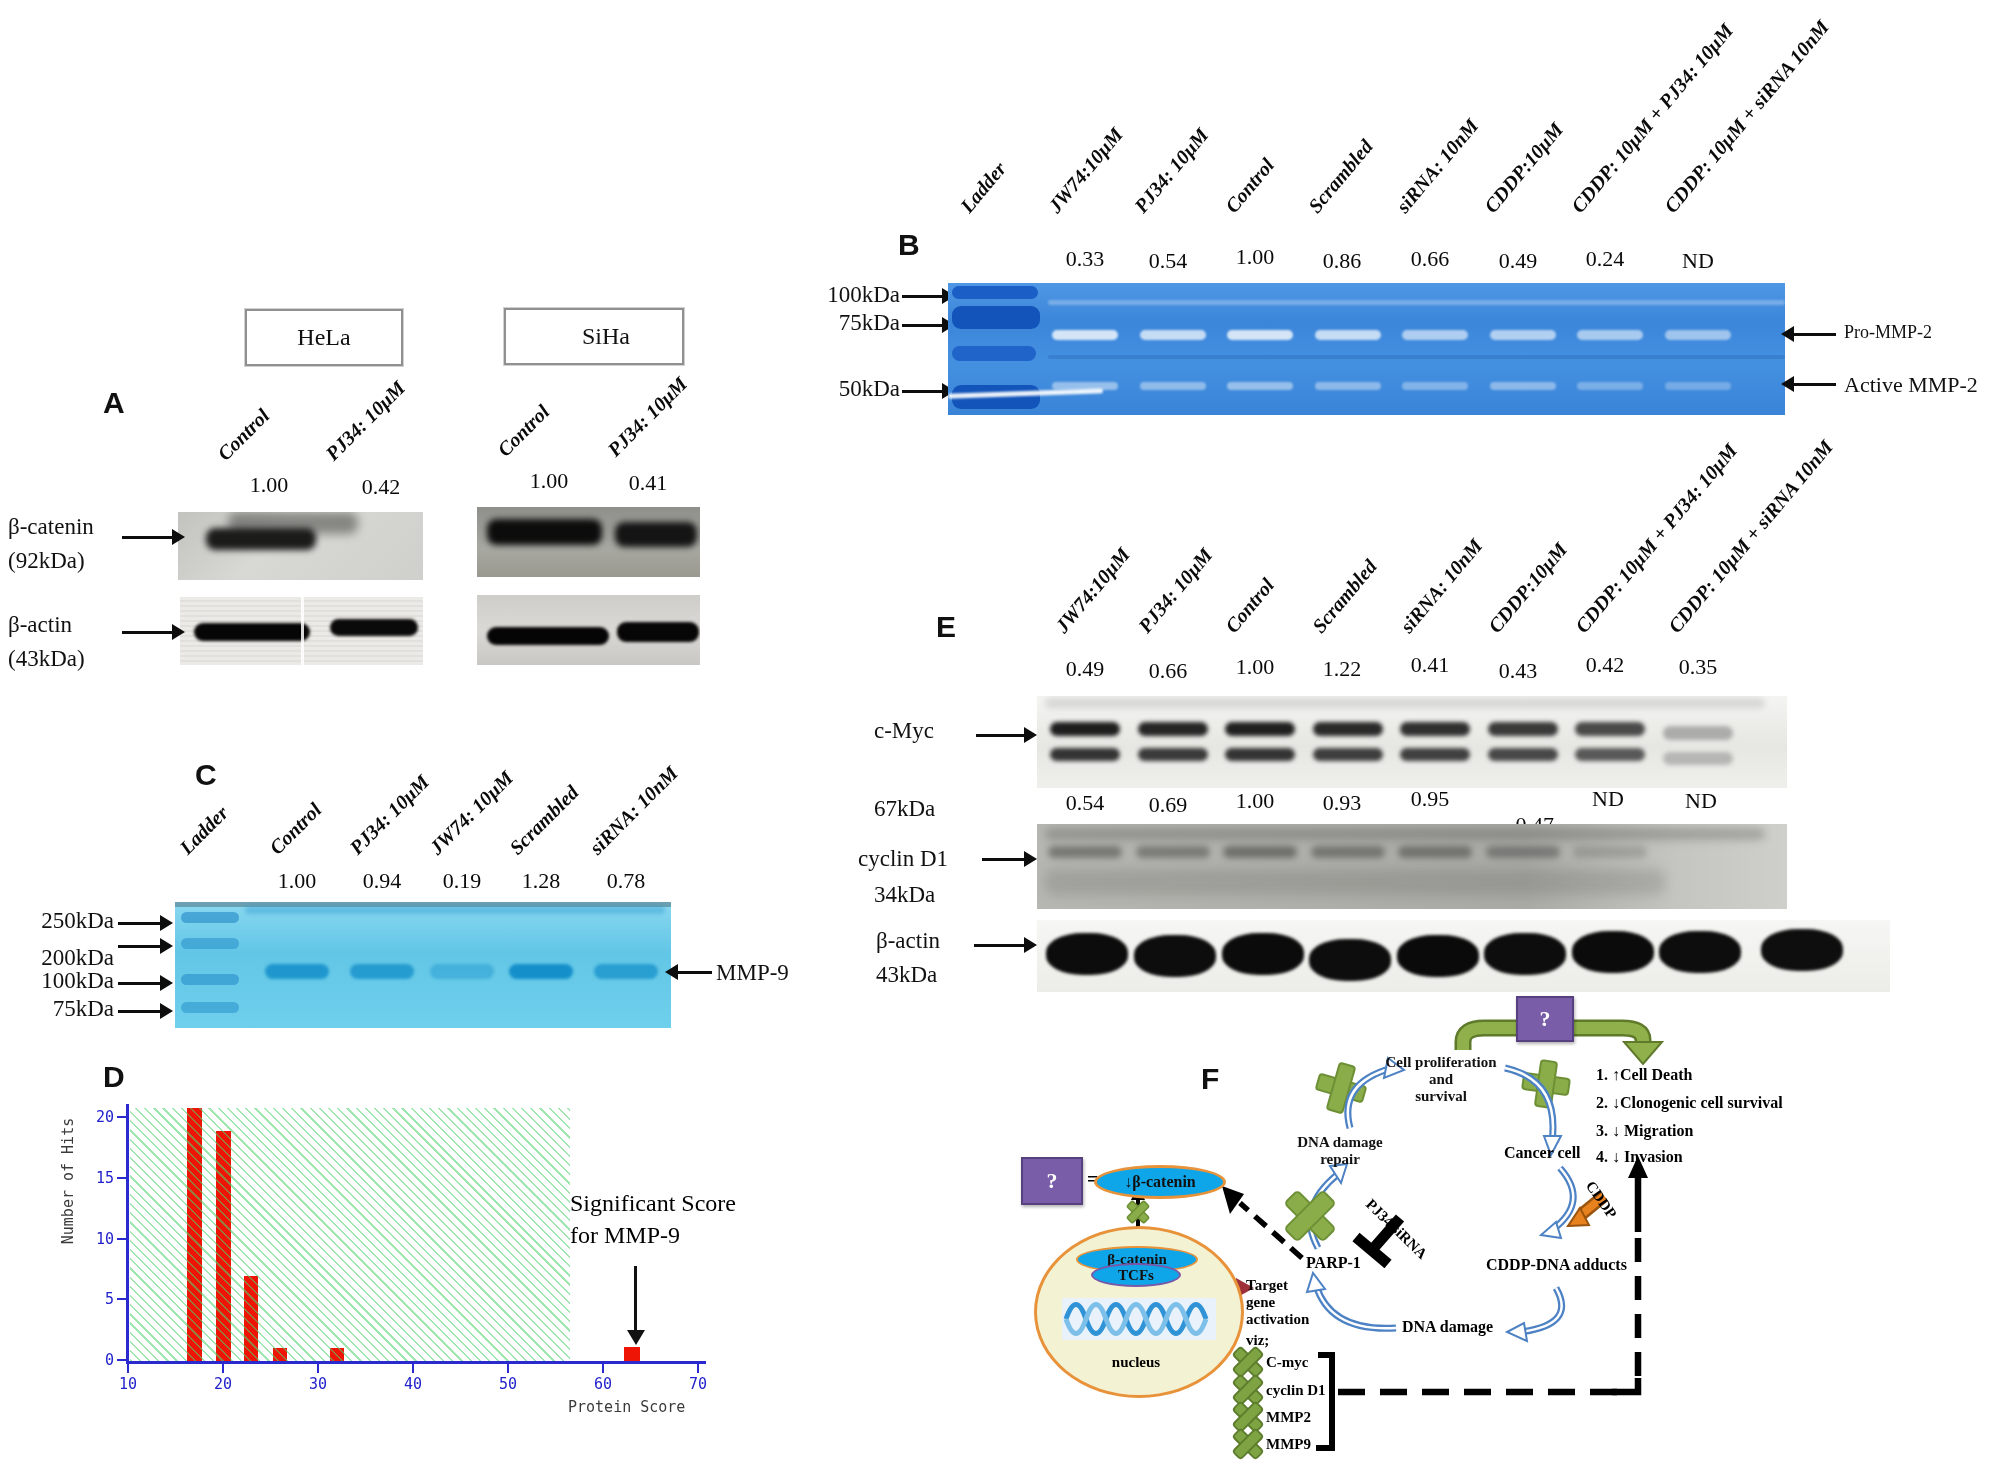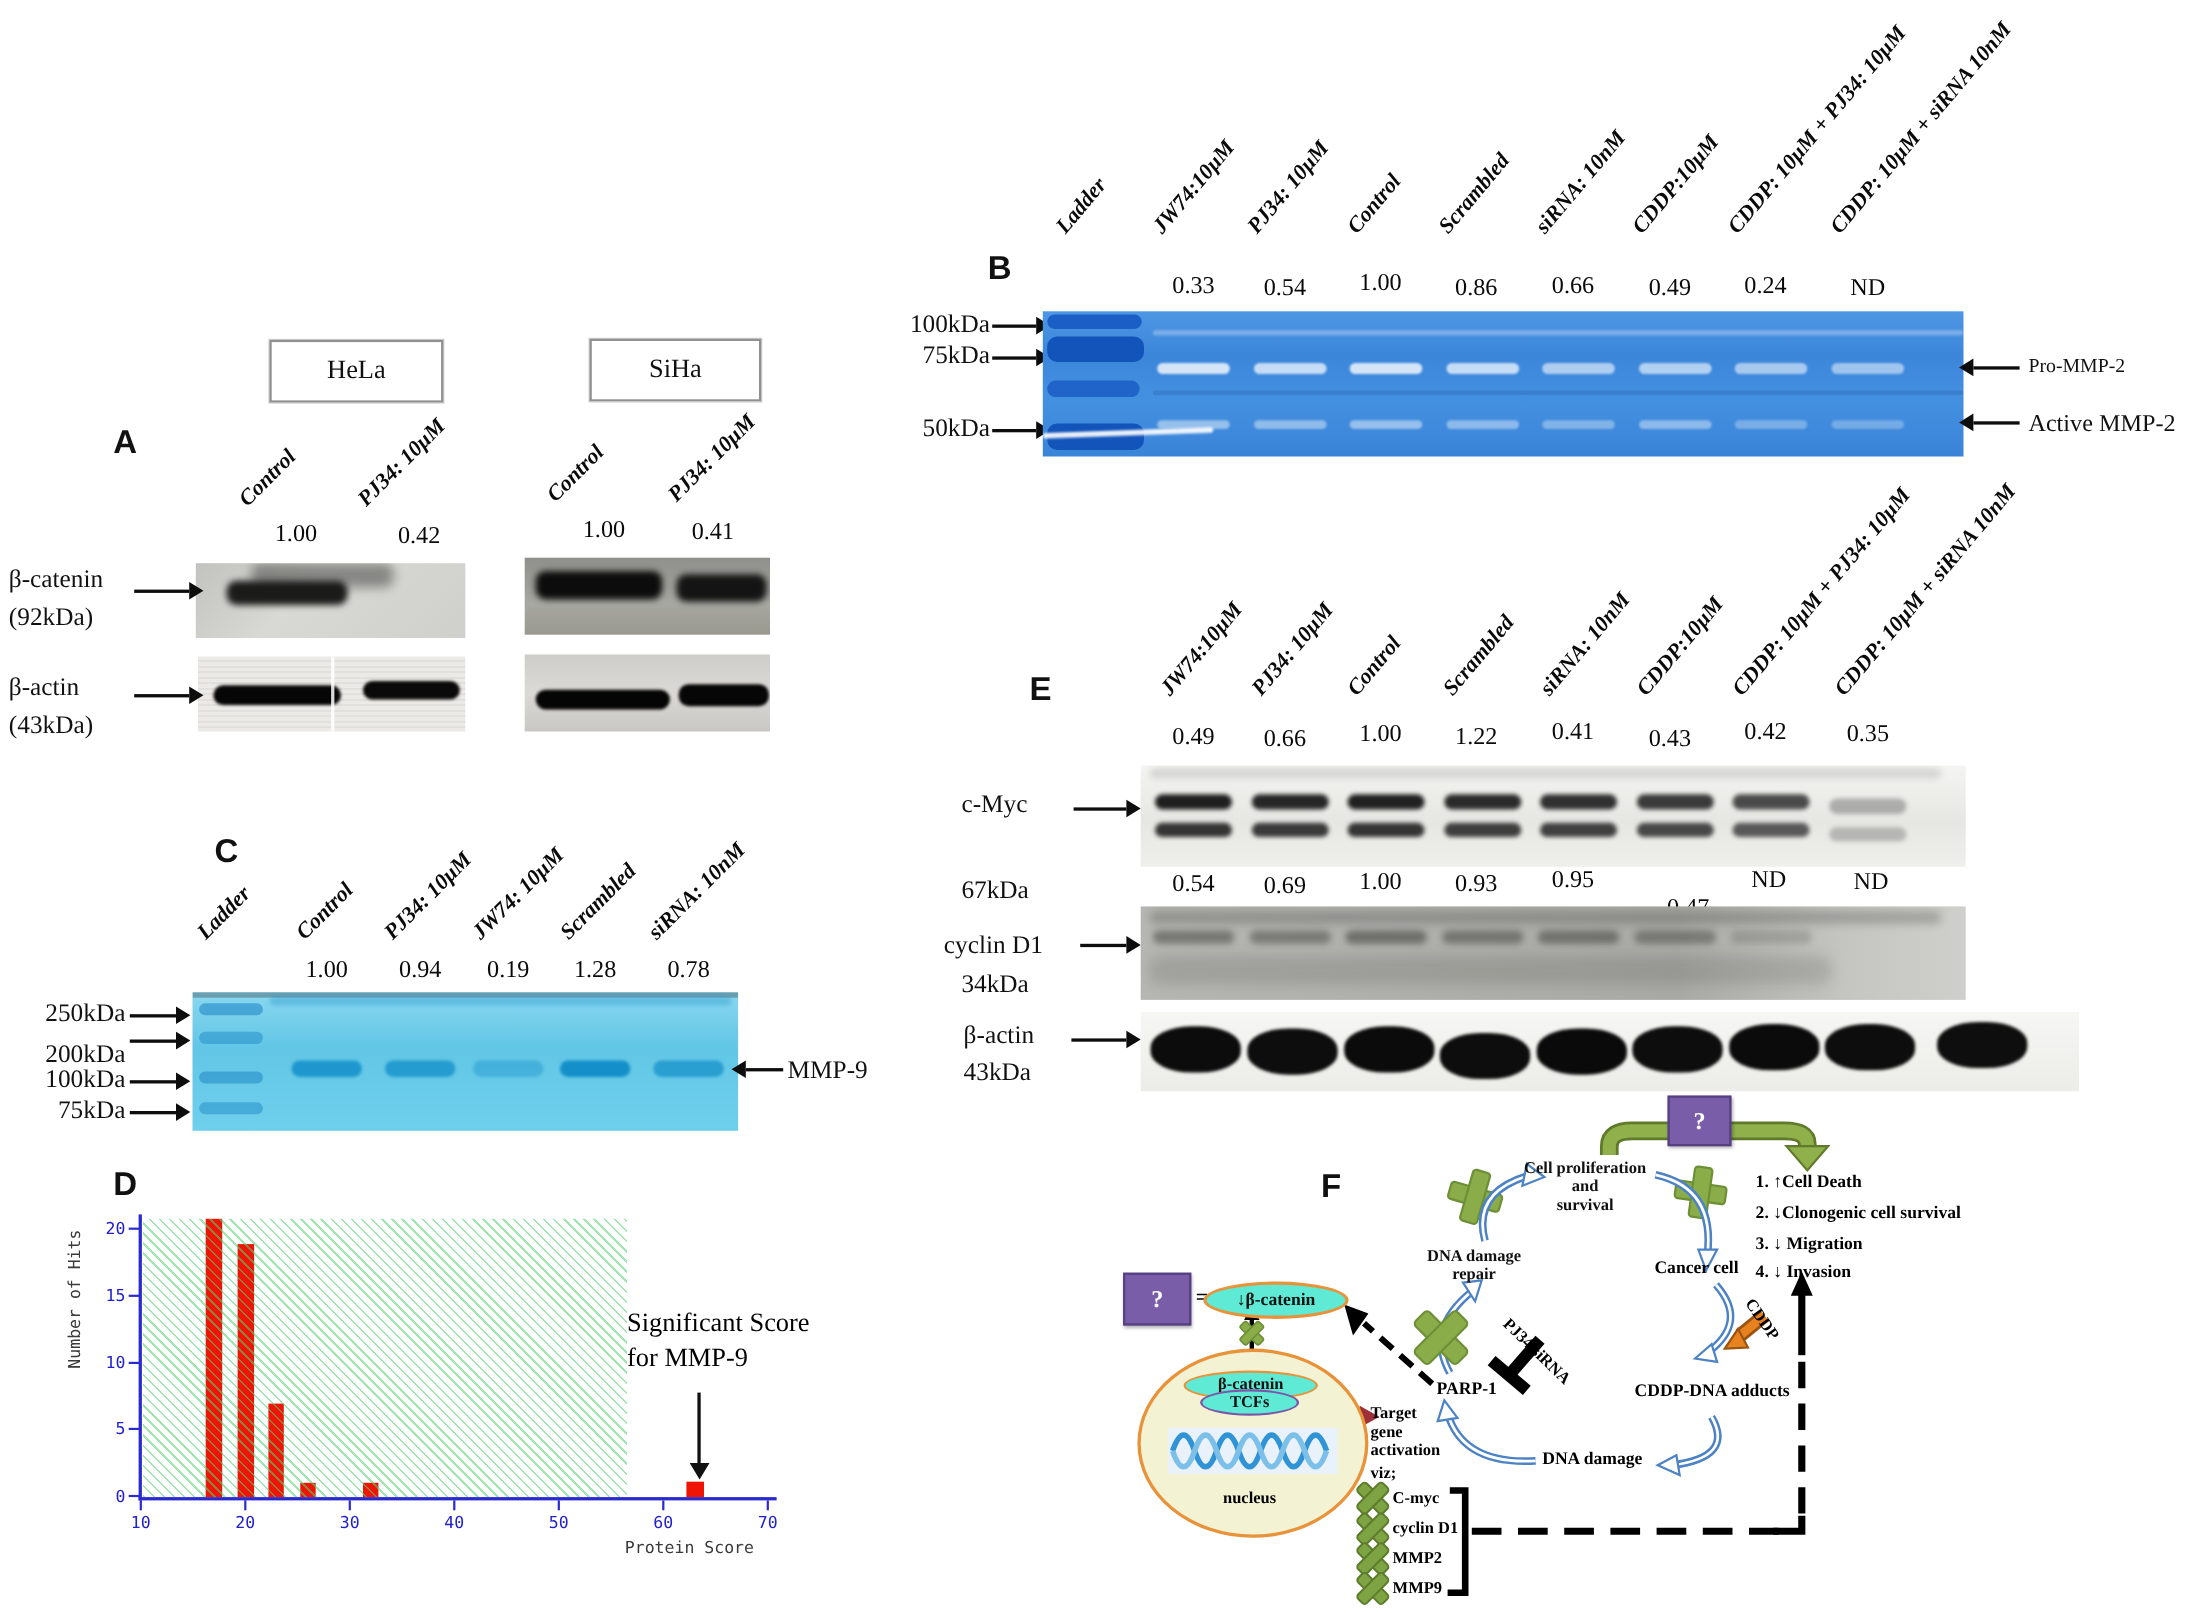--- a/index.html
+++ b/index.html
@@ -29,32 +29,32 @@
   .daxname{position:absolute;font:400 15px "DejaVu Sans Mono",monospace;color:#3a3a3a;}
   .dbar{position:absolute;background:#ee1507;z-index:1;}
   .dhatch{position:absolute;z-index:2;pointer-events:none;
     background:repeating-linear-gradient(45deg, rgba(80,210,110,.55) 0 1.6px, rgba(255,255,255,0) 1.6px 6.5px);}
   .anntext{position:absolute;font:400 24px "Liberation Serif",serif;color:#000;}
   
   .ftext{position:absolute;font:700 15px "Liberation Serif",serif;color:#000;white-space:nowrap;}
   .fbig{font-size:16px;}
   .qbox{position:absolute;background:#7a5da8;border:2px solid #564080;color:#fff;
         font:700 22px "Liberation Serif",serif;text-align:center;box-shadow:1px 2px 3px rgba(0,0,0,.3);}
-  .ellip{position:absolute;border-radius:50%;background:#5eead4;text-align:center;
+  .ellip{position:absolute;border-radius:50%;background:#0ea5e9;text-align:center;
          font:700 15px "Liberation Serif",serif;}
   .fline{line-height:17px;text-align:center;}
 </style>
 </head>
 <body>
 
 <div id="stage">
 
   <div class="pletter" style="left:103px;top:386px;">A</div>
   <div class="cellbox" style="left:245px;top:309px;width:154px;height:53px;line-height:53px;">HeLa</div>
-  <div class="cellbox" style="left:536px;top:308px;width:152px;height:53px;line-height:53px;">SiHa</div>
+  <div class="cellbox" style="left:504px;top:308px;width:152px;height:53px;line-height:53px;padding-left:24px;">SiHa</div>
 
   <div class="rlab r45" style="left:230px;top:442px;">Control</div>
   <div class="rlab r45" style="left:338px;top:442px;">PJ34: 10μM</div>
   <div class="rlab r45" style="left:510px;top:438px;">Control</div>
   <div class="rlab r45" style="left:620px;top:438px;">PJ34: 10μM</div>
 
   <div class="val" style="left:233px;top:472px;">1.00</div>
   <div class="val" style="left:345px;top:474px;">0.42</div>
   <div class="val" style="left:513px;top:468px;">1.00</div>
   <div class="val" style="left:612px;top:470px;">0.41</div>

